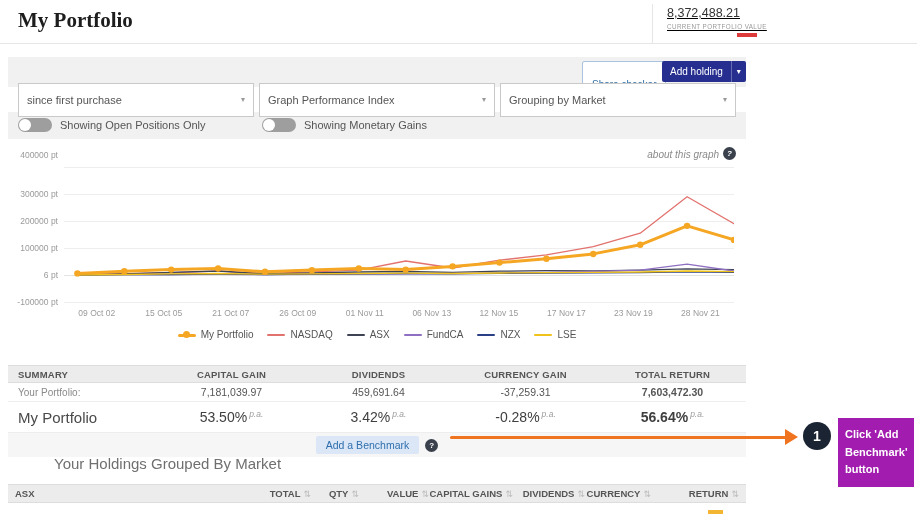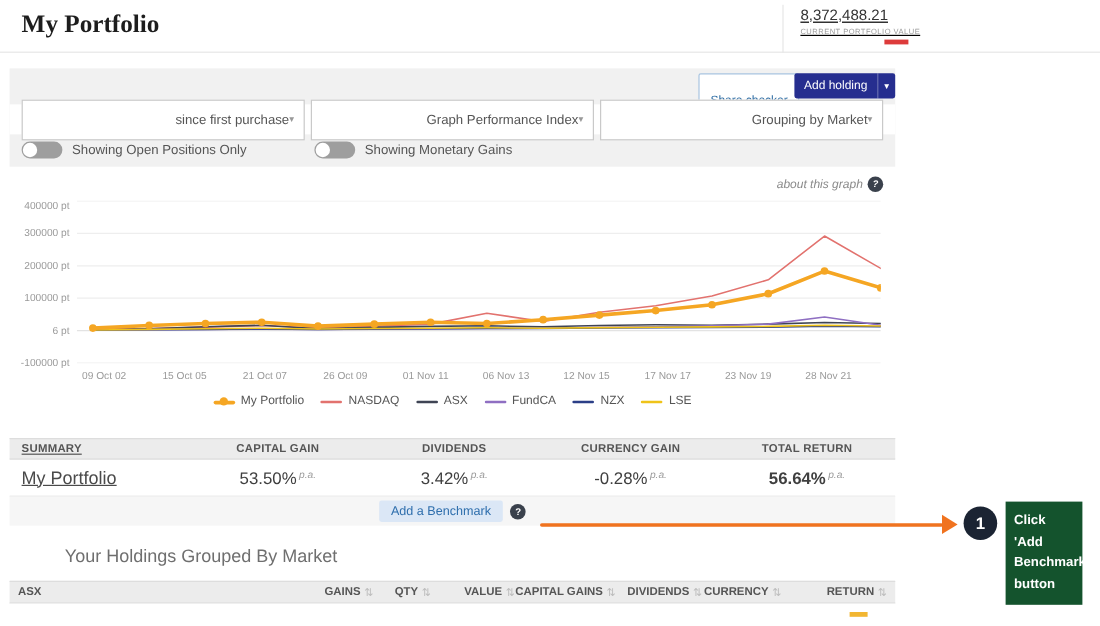--- a/index.html
+++ b/index.html
@@ -14,75 +14,75 @@
   .stat-label { font-size:6.3px; color:#999; letter-spacing:.4px; margin-top:3px; white-space:nowrap; }
   .stat-bar { width:20px; height:4px; background:#dd3b3b; margin-top:3px; margin-left:70px; }
 
   
   .controls { position:absolute; left:8px; top:57px; width:738px; height:82px; background:#f1f1f1; }
   .btn-share { position:absolute; left:574px; top:4px; height:21px; background:#fff; border:1px solid #a8c4e0; color:#2e6da4; font-size:10px; padding:17px 9px; border-radius:2px; cursor:pointer; font-family:"Liberation Sans", sans-serif; }
   .btn-add { position:absolute; left:654px; top:4px; height:21px; background:#262e8f; color:#fff; border-radius:2px; display:flex; align-items:center; font-size:10px; cursor:pointer; }
   .btn-add-main { padding:0 8px; }
   .btn-add-caret { padding:0 5px; border-left:1px solid rgba(255,255,255,.3); height:100%; display:flex; align-items:center; font-size:8px; }
   .filter-bar { position:absolute; left:0; top:30px; width:738px; height:25px; background:#fff; display:flex; align-items:center; padding:0 10px; gap:5px; }
-  .select { flex:1; height:21px; border:1px solid #c9c9c9; background:#fff; display:flex; align-items:center; justify-content:flex-end; padding:16px 8px; font-size:11px; color:#555; cursor:pointer; }
+  .select { flex:1; height:21px; border:1px solid #c9c9c9; background:#fff; display:flex; align-items:center; justify-content:space-between; padding:16px 8px; font-size:11px; color:#555; cursor:pointer; }
   .select .chev { color:#999; font-size:8px; }
   .toggle-group { position:absolute; top:61px; display:flex; align-items:center; }
   .tg1 { left:10px; } .tg2 { left:254px; }
   .toggle { position:relative; width:34px; height:14px; border-radius:8px; background:#9e9e9e; display:inline-block; cursor:pointer; }
   .knob { position:absolute; left:1px; top:1px; width:12px; height:12px; border-radius:50%; background:#fff; }
   .toggle-label { margin-left:8px; font-size:11px; color:#555; }
 
   
   .chart-panel { position:absolute; left:8px; top:139px; width:738px; height:218px; background:#fff; }
   .about { position:absolute; top:8px; right:10px; font-size:10px; color:#8a8a8a; display:flex; align-items:flex-end; gap:4px; cursor:pointer;font-style:italic; }
   .qmark { display:inline-flex; width:13px; height:13px; border-radius:50%; background:#3a414c; color:#fff; font-size:8px; font-weight:bold; align-items:center; justify-content:center; }
   #y-ticks span { position:absolute; right:688px; font-size:8.5px; color:#9a9a9a; white-space:nowrap; }
   #plot { position:absolute; left:56px; top:28px; }
   #x-ticks { position:absolute; left:56px; top:169px; width:670px; height:12px; }
-  #x-ticks span { position:absolute; transform:translateX(-50%); font-size:8.5px; color:#9a9a9a; white-space:nowrap; }
+  #x-ticks span { position:absolute; transform:translateX(-50%); font-size:8.5px; color:#9a9a9a; white-space:nowrap;margin-left:10px; }
   .legend { position:absolute; left:0; top:190px; width:738px; display:flex; justify-content:center; align-items:center; gap:14px; font-size:10px; color:#555; }
   .lg-item { display:flex; align-items:center; gap:5px; cursor:pointer; }
   .sw { position:relative; width:18px; height:8px; display:inline-block; }
   .sw-line { position:absolute; left:0; top:3px; width:18px; height:2px; border-radius:2px; }
   .sw-dot { position:absolute; left:5.5px; top:0.5px; width:7px; height:7px; border-radius:50%; }
 
   
   .summary { position:absolute; left:8px; top:365px; width:738px; }
   .sum-row { display:grid; grid-template-columns:150px repeat(4, 1fr); align-items:center; }
   #sum-head { height:18px; background:#ececec; border-top:1px solid #ddd; border-bottom:1px solid #ddd; }
   #sum-head .sum-cell { font-size:9.5px; font-weight:bold; color:#555; letter-spacing:.2px; }
   #sum-row1 { height:19px; border-bottom:1px solid #efefef; }
   #sum-row1 .lab { font-size:10px; color:#8a8a8a; }
   #sum-row1 .val { font-size:10.5px; color:#555; }
   #sum-row2 { height:30px; }
   #sum-row2 .lab { font-size:15px; color:#4a4a4a; }
   #sum-row2 .val { font-size:14px; color:#3f3f3f; }
   .sum-cell { display:flex; align-items:center; justify-content:center; }
-  .sum-cell.left { justify-content:flex-start; padding-left:10px;text-decoration:underline; }
+  .sum-cell.left { justify-content:flex-start; padding-left:10px; }
   .neg { color:#e05c5c; }
   .bold { font-weight:bold; color:#222; }
   .pa { font-size:8.5px; color:#9a9a9a; margin-left:2px; position:relative; top:-3px; font-weight:normal;font-style:italic; }
   .benchmark-row { height:25px; background:#f6f6f6; border-top:1px solid #eee; display:flex; align-items:center; justify-content:center; gap:6px; }
   .benchmark-btn { background:#dbe7f6; color:#2f6fad; font-size:10.5px; padding:3px 10px; border:none; border-radius:2px; cursor:pointer; font-family:"Liberation Sans", sans-serif; }
 
   
   .holdings-title { position:absolute; left:18px; top:455px; font-size:15px; font-weight:400; color:#6f6f6f;margin-left:36px; }
   .holdings-head { position:absolute; left:8px; top:484px; width:738px; height:19px; background:#ececec; border-top:1px solid #ddd; border-bottom:1px solid #ddd; display:grid; grid-template-columns:240px 56px 48px 70px 84px 72px 66px 88px; padding:0 7px; }
   .h-cell { display:flex; align-items:center; justify-content:flex-end; gap:3px; font-size:9.5px; font-weight:bold; color:#555; cursor:pointer; }
   .h-cell.first { justify-content:flex-start; }
   .sort-ic { color:#bcbcbc; font-size:9px; font-weight:normal; }
   .holdings-partial { position:absolute; left:8px; top:503px; width:738px; height:19px; background:#fff; }
   .mini-bar { position:absolute; left:700px; top:7px; width:15px; height:4px; background:#f2b632; }
 
   
   .ann-line { position:absolute; left:450px; top:436px; width:336px; height:3px; background:#f0731f; border-radius:2px; z-index:20; }
   .ann-head { position:absolute; left:785px; top:429px; width:0; height:0; border-left:13px solid #f0731f; border-top:8px solid transparent; border-bottom:8px solid transparent; z-index:20; }
   .ann-circle { position:absolute; left:803px; top:422px; width:28px; height:28px; border-radius:50%; background:#1b2433; color:#fff; font-size:14px; font-weight:bold; display:flex; align-items:center; justify-content:center; box-shadow:0 0 0 3px #fff; z-index:21; }
-  .ann-box { position:absolute; left:838px; top:418px; width:64px; padding:8px 7px; background:#14532d; color:#fff; font-size:11px; font-weight:bold; line-height:1.6; z-index:21; }
+  .ann-box { position:absolute; left:838px; top:418px; width:76px; padding:8px 7px; background:#a21caf; color:#fff; font-size:11px; font-weight:bold; line-height:1.6; z-index:21; }
 </style>
 </head>
 <body>
 
 <div class="page">
 
   <header class="top-header">
     <h1 class="page-title">My Portfolio</h1>
     <div class="stat">
       <div class="stat-value">8,372,488.21</div>
@@ -124,21 +124,21 @@
       <span class="toggle-label">Showing Monetary Gains</span>
     </div>
   </div>
 
   <section class="chart-panel">
     <div class="about">
       <span>about this graph</span>
       <span class="qmark">?</span>
     </div>
     <div id="y-ticks">
-        <span style="top: 27px; text-align: center;">400000 pt</span>
+        <span style="top: 11px; text-align: center;">400000 pt</span>
         <span style="top: 50px;">300000 pt</span>
         <span style="top: 77px;">200000 pt</span>
         <span style="top: 104px;">100000 pt</span>
         <span style="top: 131px;">6 pt</span>
         <span style="top: 158px;">-100000 pt</span>
       </div>
     <svg id="plot" width="670" height="136" viewBox="0 0 670 136">
         <line x1="0" x2="670" y1="0.5" y2="0.5" stroke="#eeeeee" stroke-width="1"></line>
         <line x1="0" x2="670" y1="27.5" y2="27.5" stroke="#eeeeee" stroke-width="1"></line>
         <line x1="0" x2="670" y1="54.5" y2="54.5" stroke="#eeeeee" stroke-width="1"></line>
@@ -221,20 +221,35 @@
   </section>
 
   <section class="summary">
     <div class="sum-row" id="sum-head">
         <div class="sum-cell left">SUMMARY</div>
         <div class="sum-cell">CAPITAL GAIN</div>
         <div class="sum-cell">DIVIDENDS</div>
         <div class="sum-cell">CURRENCY GAIN</div>
         <div class="sum-cell">TOTAL RETURN</div>
       </div>
+    <div class="sum-row" id="sum-row1">
+        <div class="sum-cell left lab">Your Portfolio:</div>
+        <div class="sum-cell val">
+          <span>7,181,039.97</span>
+        </div>
+        <div class="sum-cell val">
+          <span>459,691.64</span>
+        </div>
+        <div class="sum-cell val neg">
+          <span>-37,259.31</span>
+        </div>
+        <div class="sum-cell val bold">
+          <span>7,603,472.30</span>
+        </div>
+      </div>
     <div class="sum-row" id="sum-row2">
         <div class="sum-cell left lab">My Portfolio</div>
         <div class="sum-cell val">
           <span>53.50%</span>
           <span class="pa">p.a.</span>
         </div>
         <div class="sum-cell val">
           <span>3.42%</span>
           <span class="pa">p.a.</span>
         </div>
@@ -250,21 +265,21 @@
     <div class="benchmark-row">
       <button class="benchmark-btn">Add a Benchmark</button>
       <span class="qmark">?</span>
     </div>
   </section>
 
   <h2 class="holdings-title">Your Holdings Grouped By Market</h2>
   <div class="holdings-head" id="holdings-head">
       <div class="h-cell first">ASX</div>
       <div class="h-cell">
-        <span>GAINS</span>
+        <span>TOTAL</span>
         <span class="sort-ic">⇅</span>
       </div>
       <div class="h-cell">
         <span>QTY</span>
         <span class="sort-ic">⇅</span>
       </div>
       <div class="h-cell">
         <span>VALUE</span>
         <span class="sort-ic">⇅</span>
       </div>

